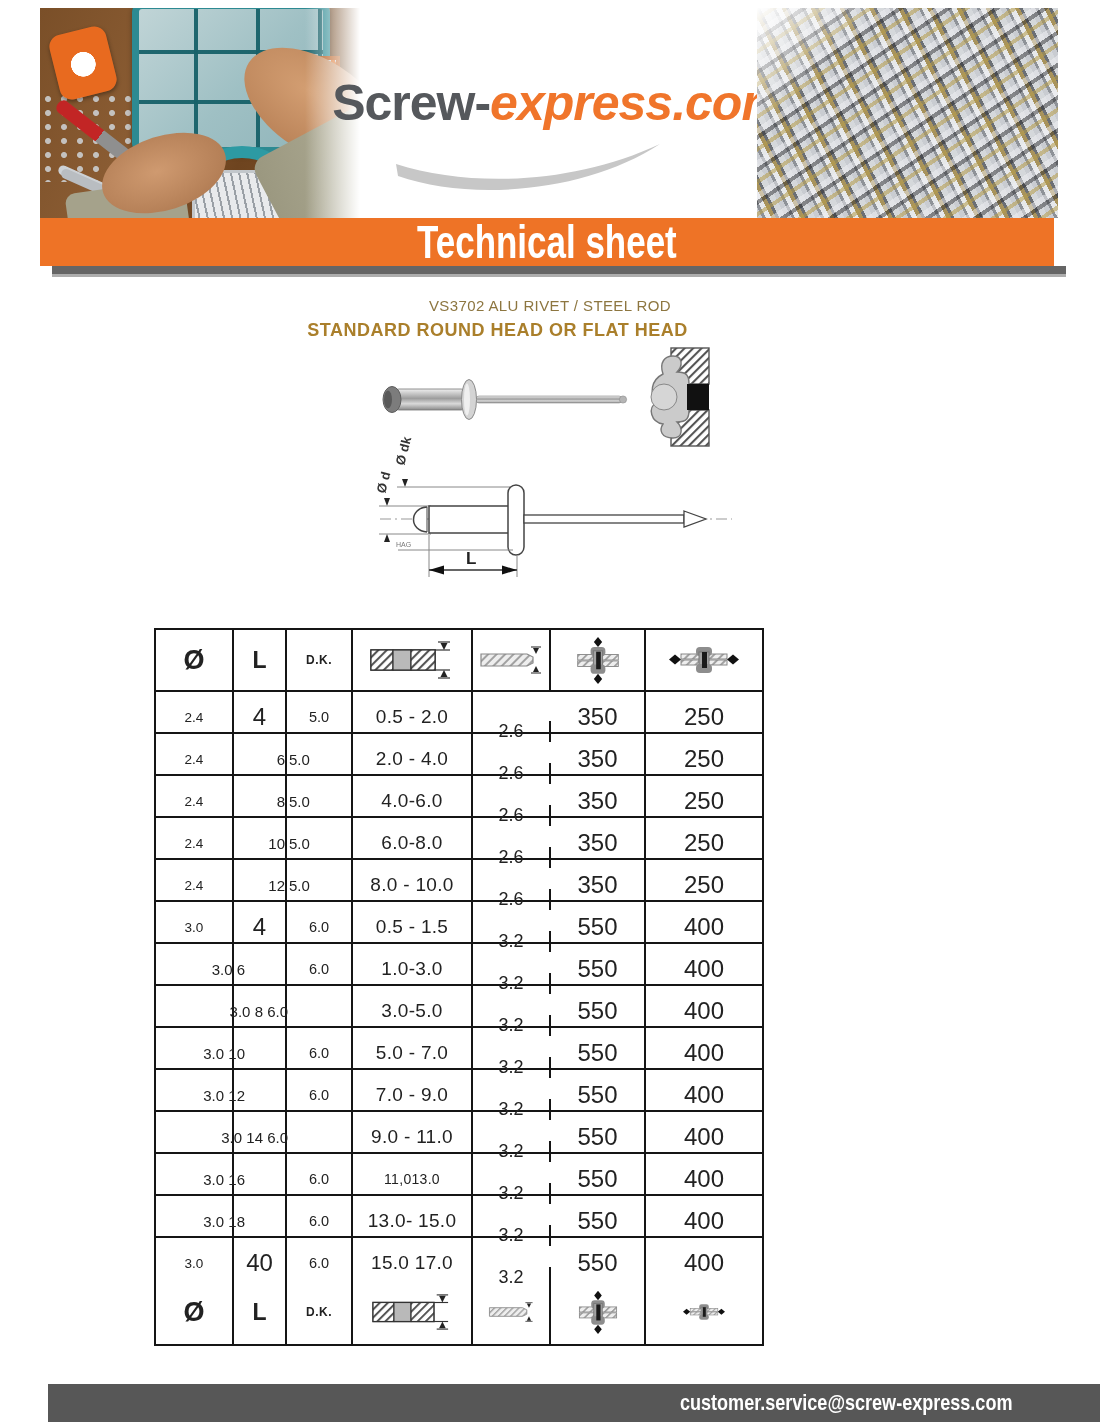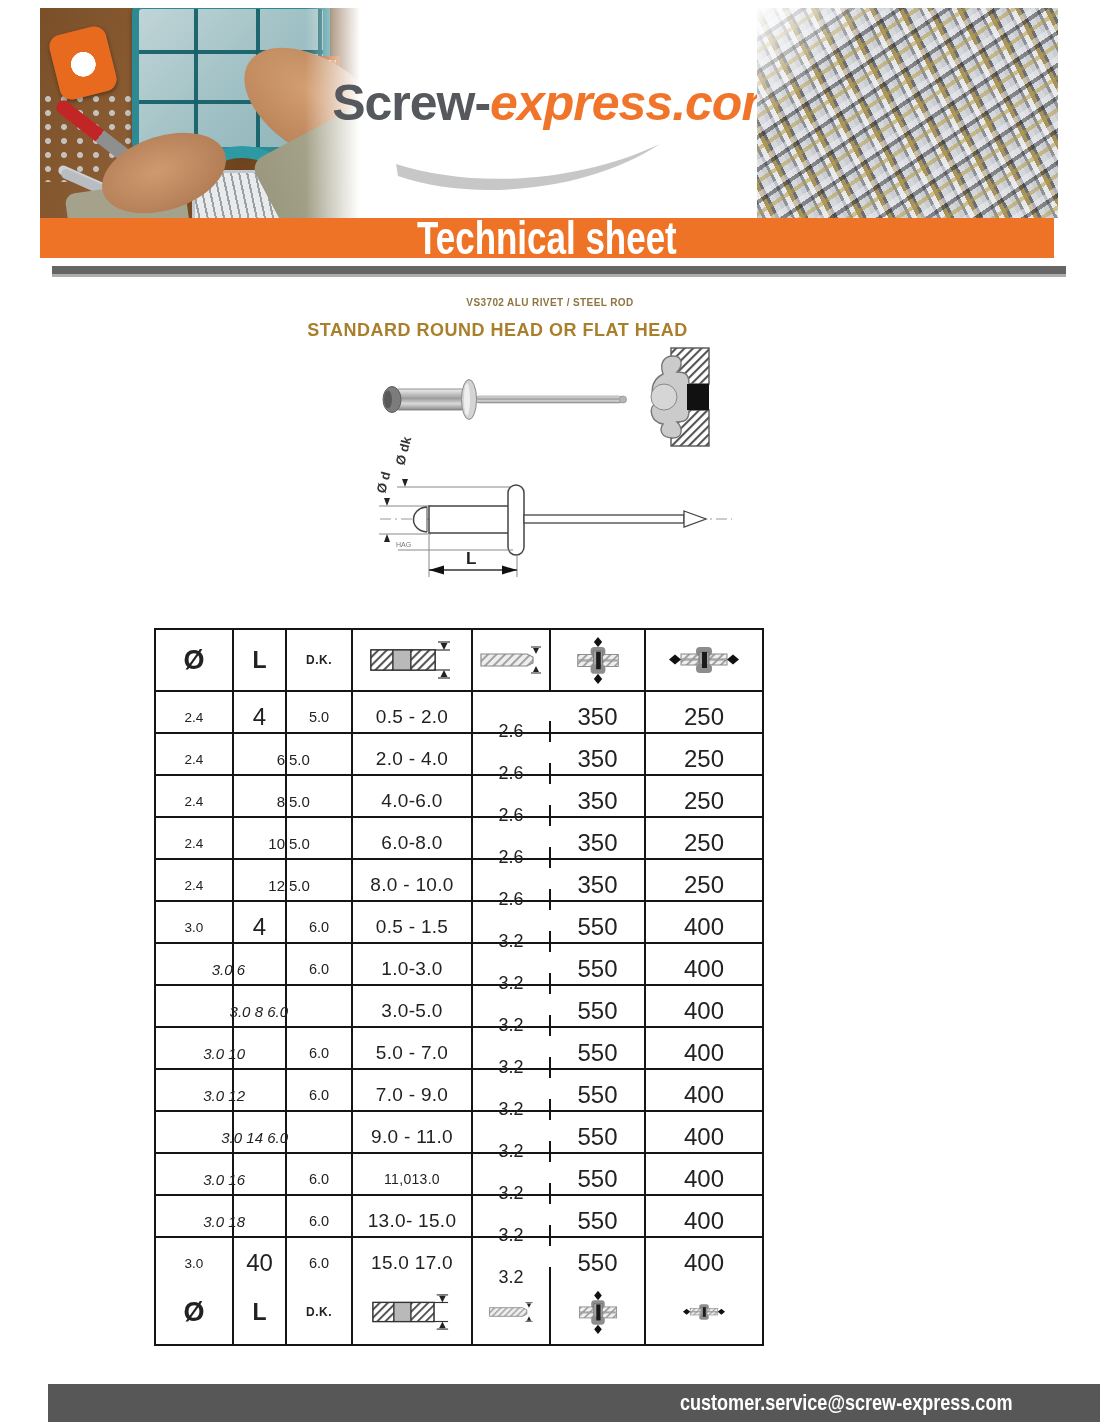--- a/index.html
+++ b/index.html
@@ -55,29 +55,29 @@
 
   
   .logo-area{position:absolute;left:360px;top:8px;width:397px;height:210px;background:#fff;}
   .logo-text{position:absolute;left:50%;top:66px;transform:translateX(-50%);white-space:nowrap;
     font-size:50px;font-weight:bold;letter-spacing:-1px;}
   .logo-gray{color:#55585c;}
   .logo-orange{color:#f0752b;font-style:italic;}
   .logo-swoosh{position:absolute;left:32px;top:128px;}
 
   
-  .banner{position:absolute;left:40px;top:218px;width:1014px;height:40px;background:#ee7326;
+  .banner{position:absolute;left:40px;top:218px;width:1014px;height:48px;background:#ee7326;
     display:flex;align-items:center;justify-content:center;}
   .banner-text{color:#fff;font-size:46px;font-weight:bold;transform:scaleX(.76);letter-spacing:0;}
   .gray-strip{position:absolute;left:52px;top:266px;width:1014px;height:8px;background:#656565;
     border-bottom:3px solid #adadad;}
 
   
   .title1{position:absolute;left:0;top:297px;width:1100px;text-align:center;
-    color:#8d7640;font-size:10px;font-weight:bold;letter-spacing:.4px;}
+    color:#8d7640;font-size:15px;font-weight:normal;letter-spacing:.4px;}
   .title2{position:absolute;left:0;top:320px;width:995px;text-align:center;
     color:#aa7f2b;font-size:18px;font-weight:bold;letter-spacing:.5px;}
 
   .abs{position:absolute;}
 
   
   .spec-table{position:absolute;left:154px;top:628px;border:2px solid #151515;background:#fff;}
   .tr{display:grid;grid-template-columns:78px 53px 66px 120px 78px 95px 116px;
     border-bottom:2px solid #151515;height:42px;box-sizing:border-box;}
   .tr:last-child{border-bottom:none;}
@@ -92,21 +92,21 @@
   .c-o{font-size:13.5px;}
   .l-big{font-size:24px;}
   .c-dk{font-size:14.5px;}
   .c-grip{font-size:19px;letter-spacing:.3px;}
   .c-grip.small{font-size:14px;}
   .c-drill{font-size:18px;margin-top:29px;}
   .c-shear,.c-tens{font-size:24px;}
   .l-flush{justify-content:flex-end;font-size:15px;}
   .dk-flush{justify-content:flex-start;padding-left:2px;font-size:15px;}
   .right{justify-content:flex-end;}
-  .straddle{white-space:nowrap;font-size:15px;flex-shrink:0;position:relative;z-index:3;font-style:italic;}
+  .straddle{white-space:nowrap;font-size:15px;flex-shrink:0;position:relative;z-index:3;}
   .straddle.s1{margin-right:-13px;}
   .straddle.s2{margin-right:-3px;}
 
   
   .footer-bar{position:absolute;left:48px;top:1384px;width:1052px;height:38px;background:#575757;
     display:flex;align-items:center;justify-content:flex-end;padding-right:88px;box-sizing:border-box;}
   .footer-email{color:#fff;font-weight:bold;font-size:22px;transform:scaleX(.82);
     transform-origin:right center;}
 </style>
 </head>

